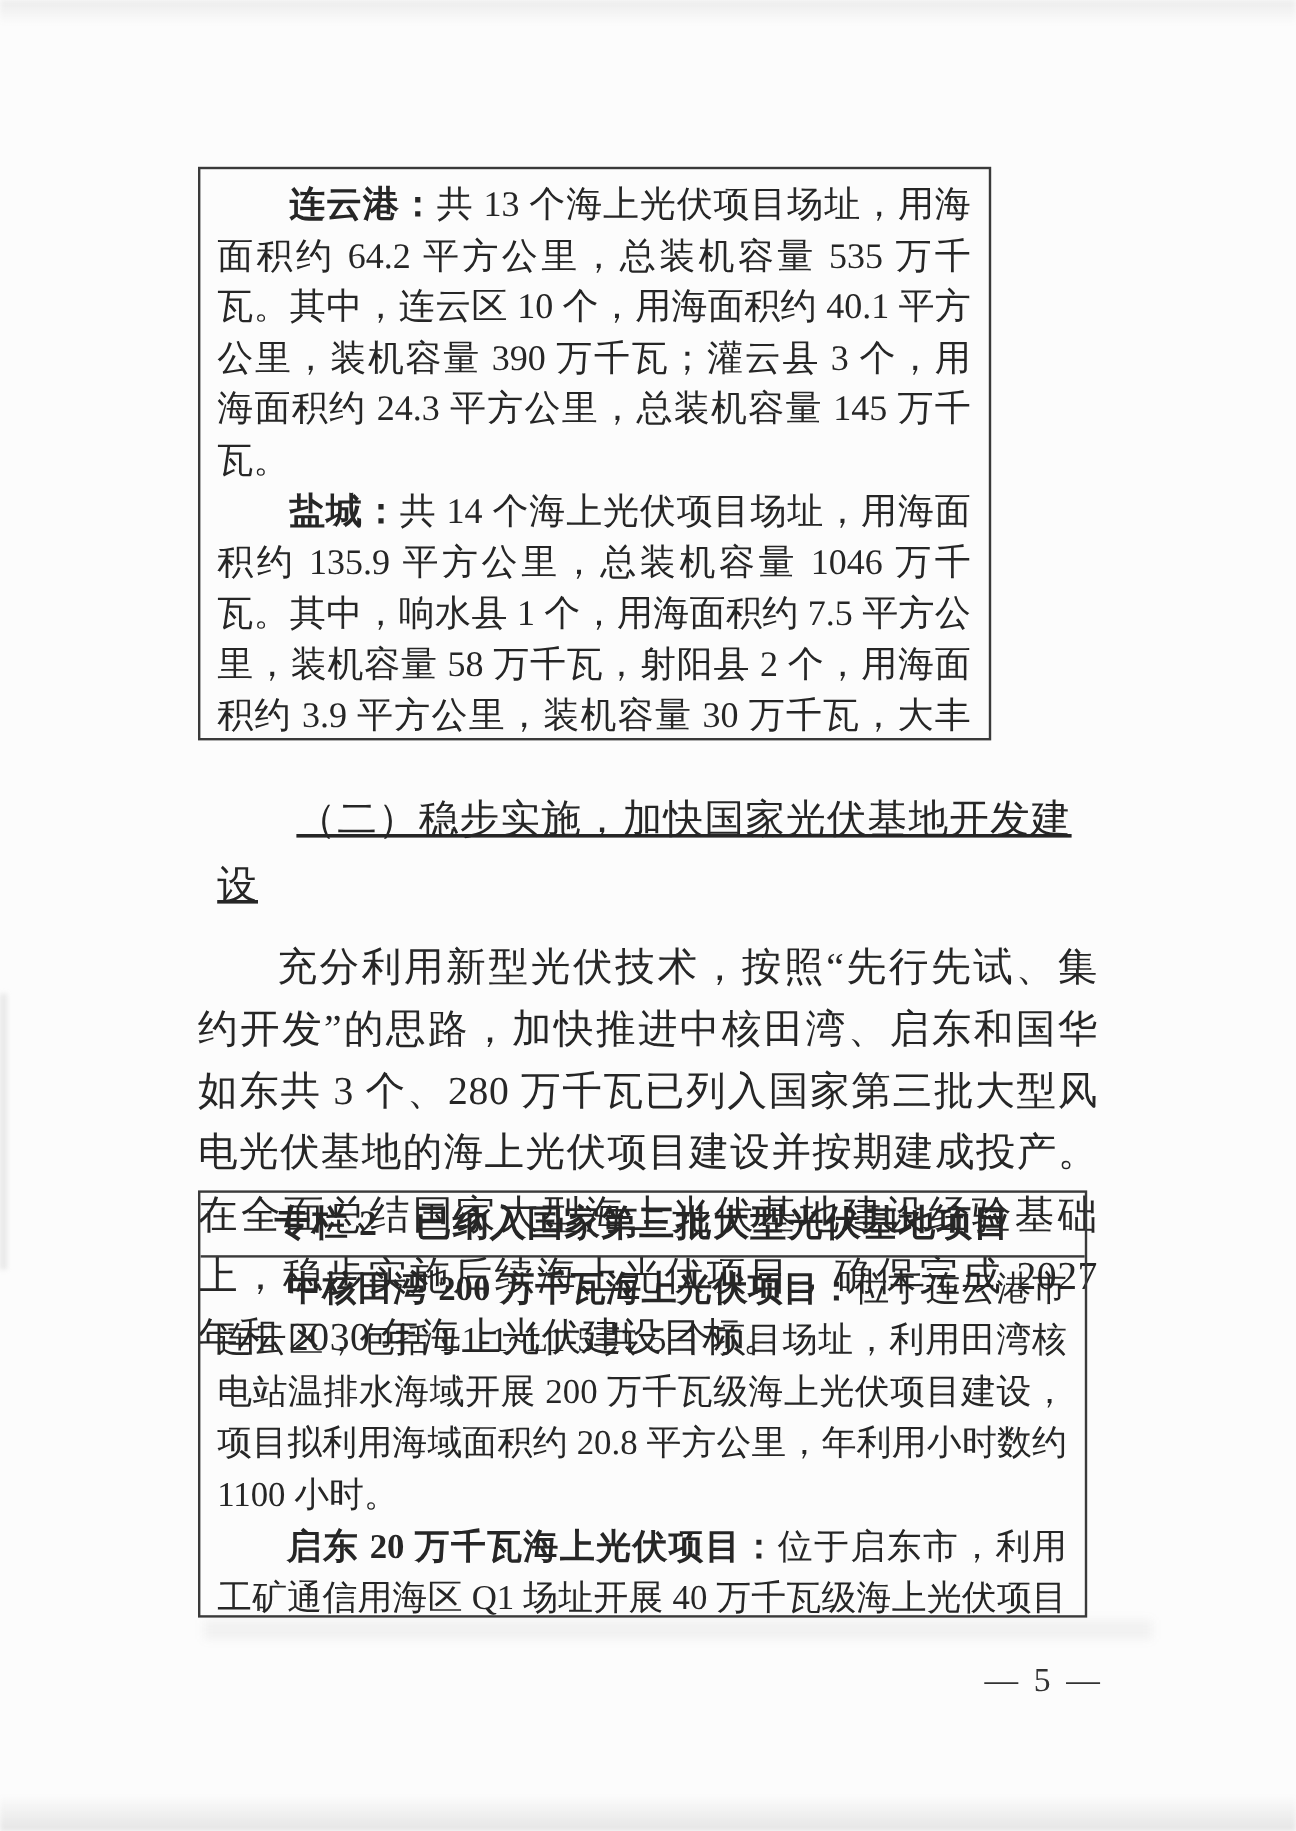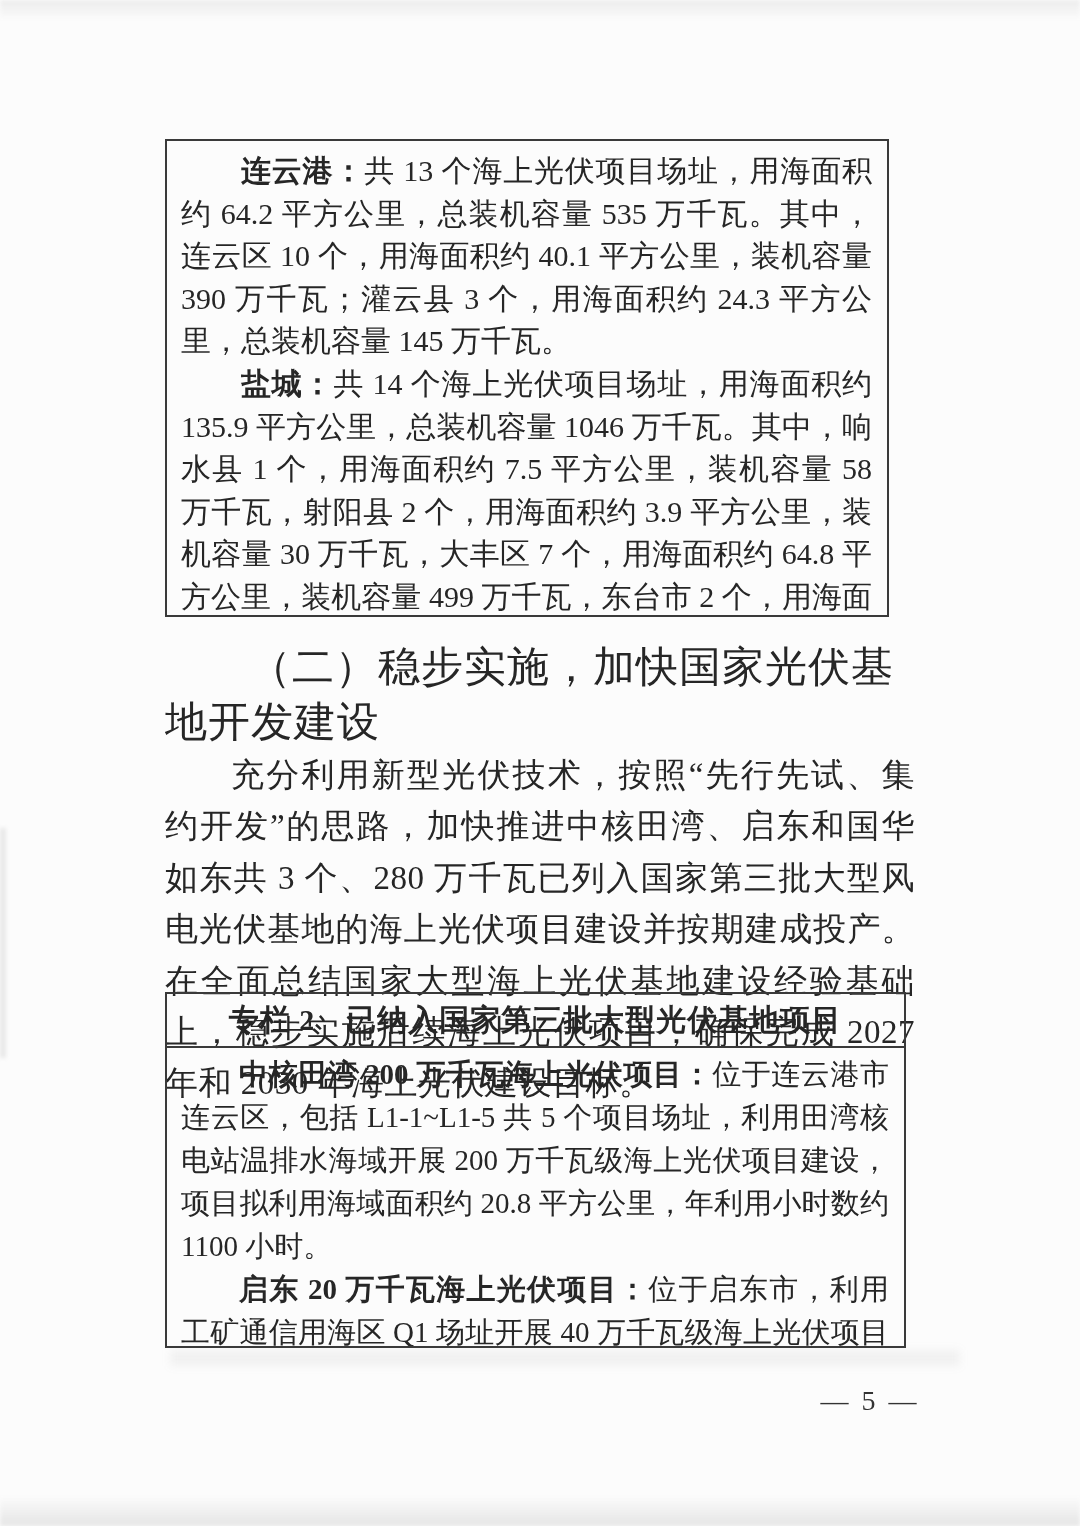--- a/index.html
+++ b/index.html
@@ -38,45 +38,46 @@
   .smudge-bottom {
     left: 0; top: 1496px; width: 100%; height: 30px;
     background: linear-gradient(0deg, rgba(110,110,110,0.16), rgba(110,110,110,0));
     filter: blur(2px);
   }
 
   
   .stats-box {
     position: absolute;
     left: 165px; top: 139px;
-    width: 724px; height: 478px;
+    width: 661px; height: 478px;
     box-sizing: border-box;
     border: 2px solid #3a3a3a;
     padding: 9px 15px 0 14px;
     font-size: 30px;
     line-height: 42.6px;
     text-align: justify;
     overflow: hidden;
   }
   .stats-box p { margin: 0; text-indent: 2em; }
   .lead { font-weight: bold; }
 
   
   .main-text {
     position: absolute;
     left: 165px; top: 640px;
     width: 750px;
   }
   .section-heading {
-    margin: 0;
-    font-size: 42px;
+    margin: 16px;
+    font-size: 33px;
     font-weight: normal;
     line-height: 55px;
     text-indent: 2em;
     letter-spacing: 1px;
+    text-decoration: underline;
   }
   .section-body {
     margin: 0;
     font-size: 33px;
     line-height: 51.4px;
     text-indent: 2em;
     text-align: justify;
     letter-spacing: 0.5px;
     font-family: Liberation Serif, serif;
   }

